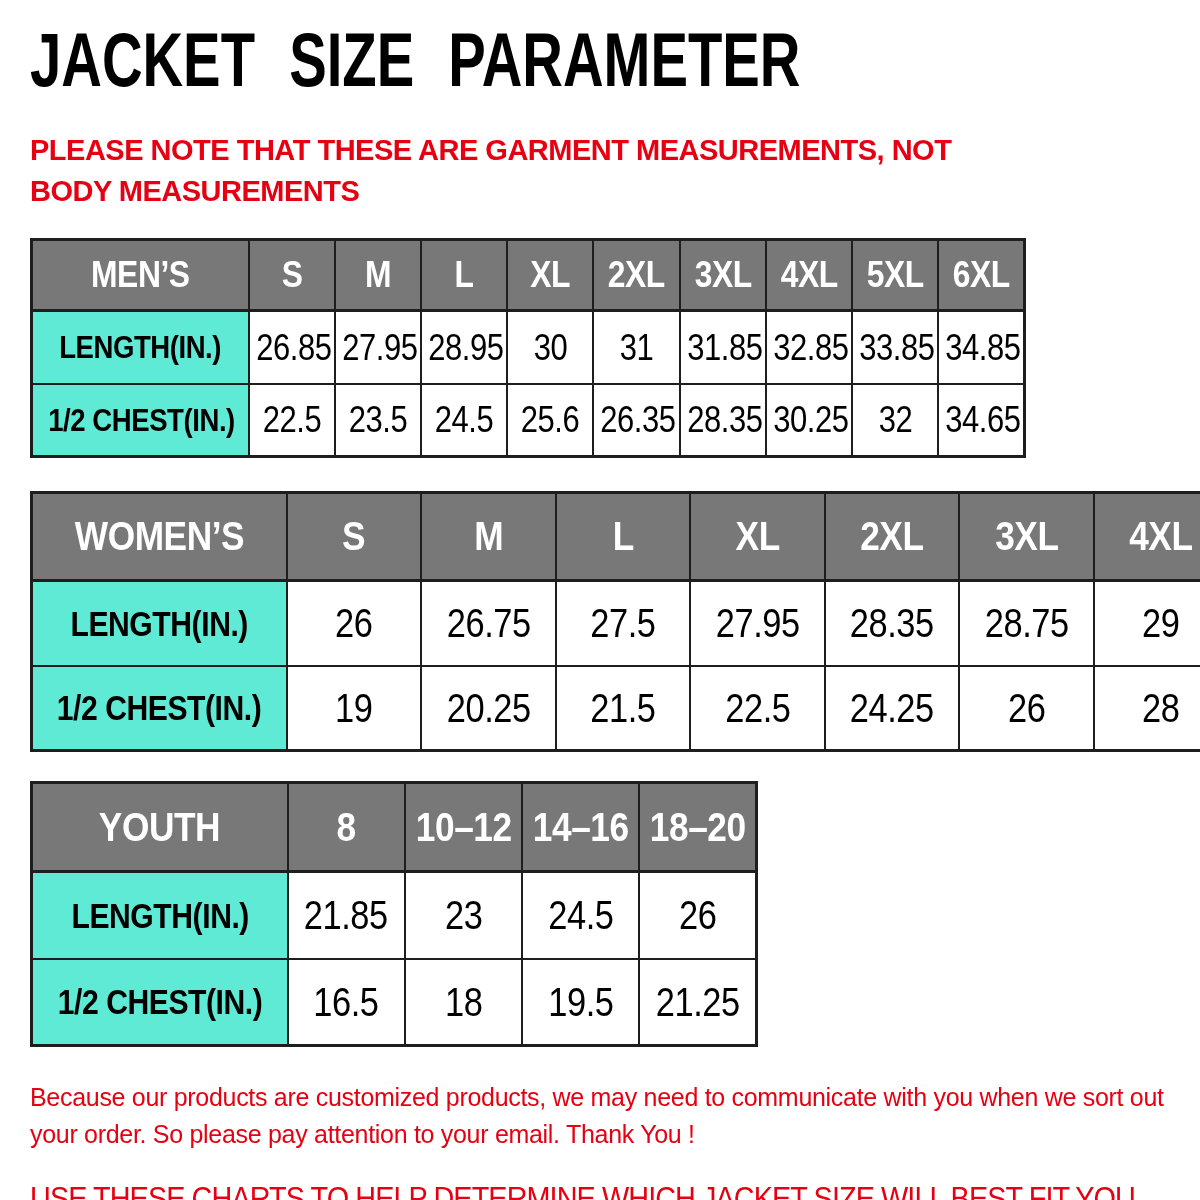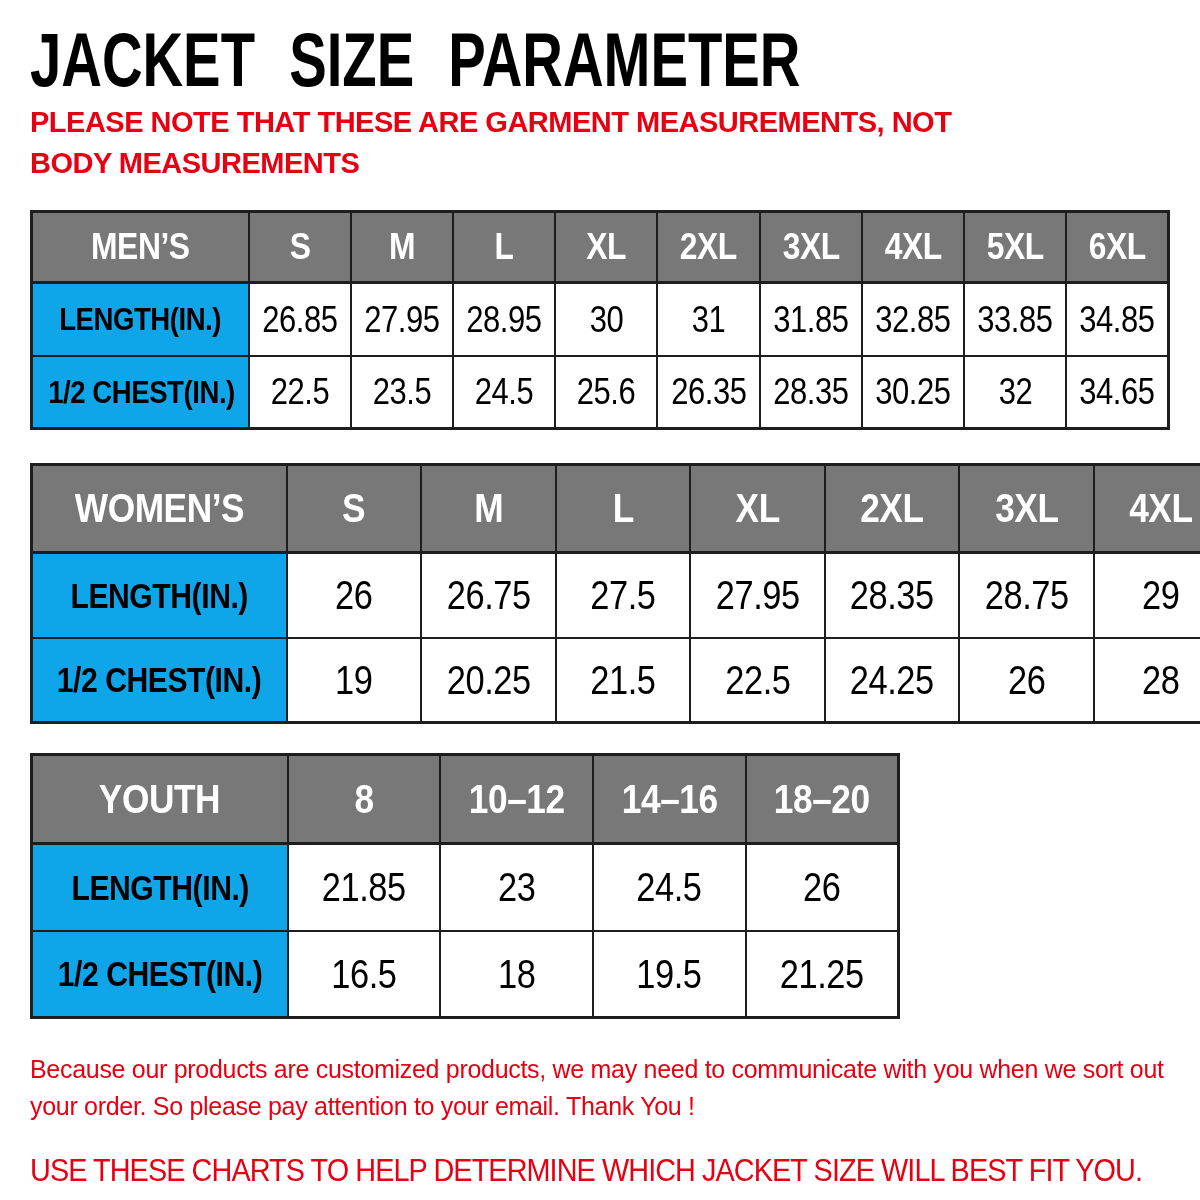--- a/index.html
+++ b/index.html
@@ -22,21 +22,21 @@
   
   .title{
     margin-top:22px;
     font-size:76px;line-height:1.0;font-weight:900;
     letter-spacing:0px;word-spacing:0.33em;white-space:nowrap;
     transform:scaleX(0.74);transform-origin:left center;
   }
 
   
   .note{
-    margin-top:4px;width:950px;
+    margin-top:32px;width:950px;
     color:var(--accent-red);
     font-size:29px;line-height:1.42;font-weight:bold;
     letter-spacing:-0.5px;
   }
 
   
   .tbl{margin-top:26px;}
   .tbl table{
     border-collapse:collapse;table-layout:fixed;
     border:3px solid var(--table-border);
@@ -45,47 +45,47 @@
     border:2px solid var(--table-border);
     text-align:center;vertical-align:middle;
     overflow:hidden;white-space:nowrap;
   }
   .tbl thead th{
     background:var(--table-header-bg);
     color:var(--table-header-text);
     font-weight:bold;
     border-bottom:3px solid var(--table-border);
   }
-  .tbl tbody th{background:#0ea5e9;font-weight:bold;}
+  .tbl tbody th{background:#5eead4;font-weight:bold;}
   .tbl tbody td{background:#fff;font-weight:normal;}
   .cnd{display:inline-block;transform:scaleX(0.86);letter-spacing:-0.5px;}
 
   
   .t-mens{margin-top:26px;}
-  .t-mens table{width:1140px;}
+  .t-mens table{width:996px;}
   .t-mens col.label-col{width:217px;}
   .t-mens thead tr{height:71px;}
   .t-mens tbody tr{height:73px;}
   .t-mens thead th{font-size:37px;}
   .t-mens tbody th{font-size:32px;}
   .t-mens tbody td{font-size:36px;}
 
   
   .t-womens{margin-top:33px;}
   .t-womens table{width:1200px;}
   .t-womens col.label-col{width:255px;}
   .t-womens thead tr{height:88px;}
   .t-womens tbody tr{height:85px;}
   .t-womens thead th{font-size:41px;}
   .t-womens tbody th{font-size:35px;}
   .t-womens tbody td{font-size:40px;}
 
   
   .t-youth{margin-top:29px;}
-  .t-youth table{width:870px;}
+  .t-youth table{width:728px;}
   .t-youth col.label-col{width:256px;}
   .t-youth thead tr{height:89px;}
   .t-youth tbody tr{height:87px;}
   .t-youth thead th{font-size:41px;}
   .t-youth tbody th{font-size:35px;}
   .t-youth tbody td{font-size:40px;}
 
   
   .footer-para{
     margin-top:32px;width:1145px;

